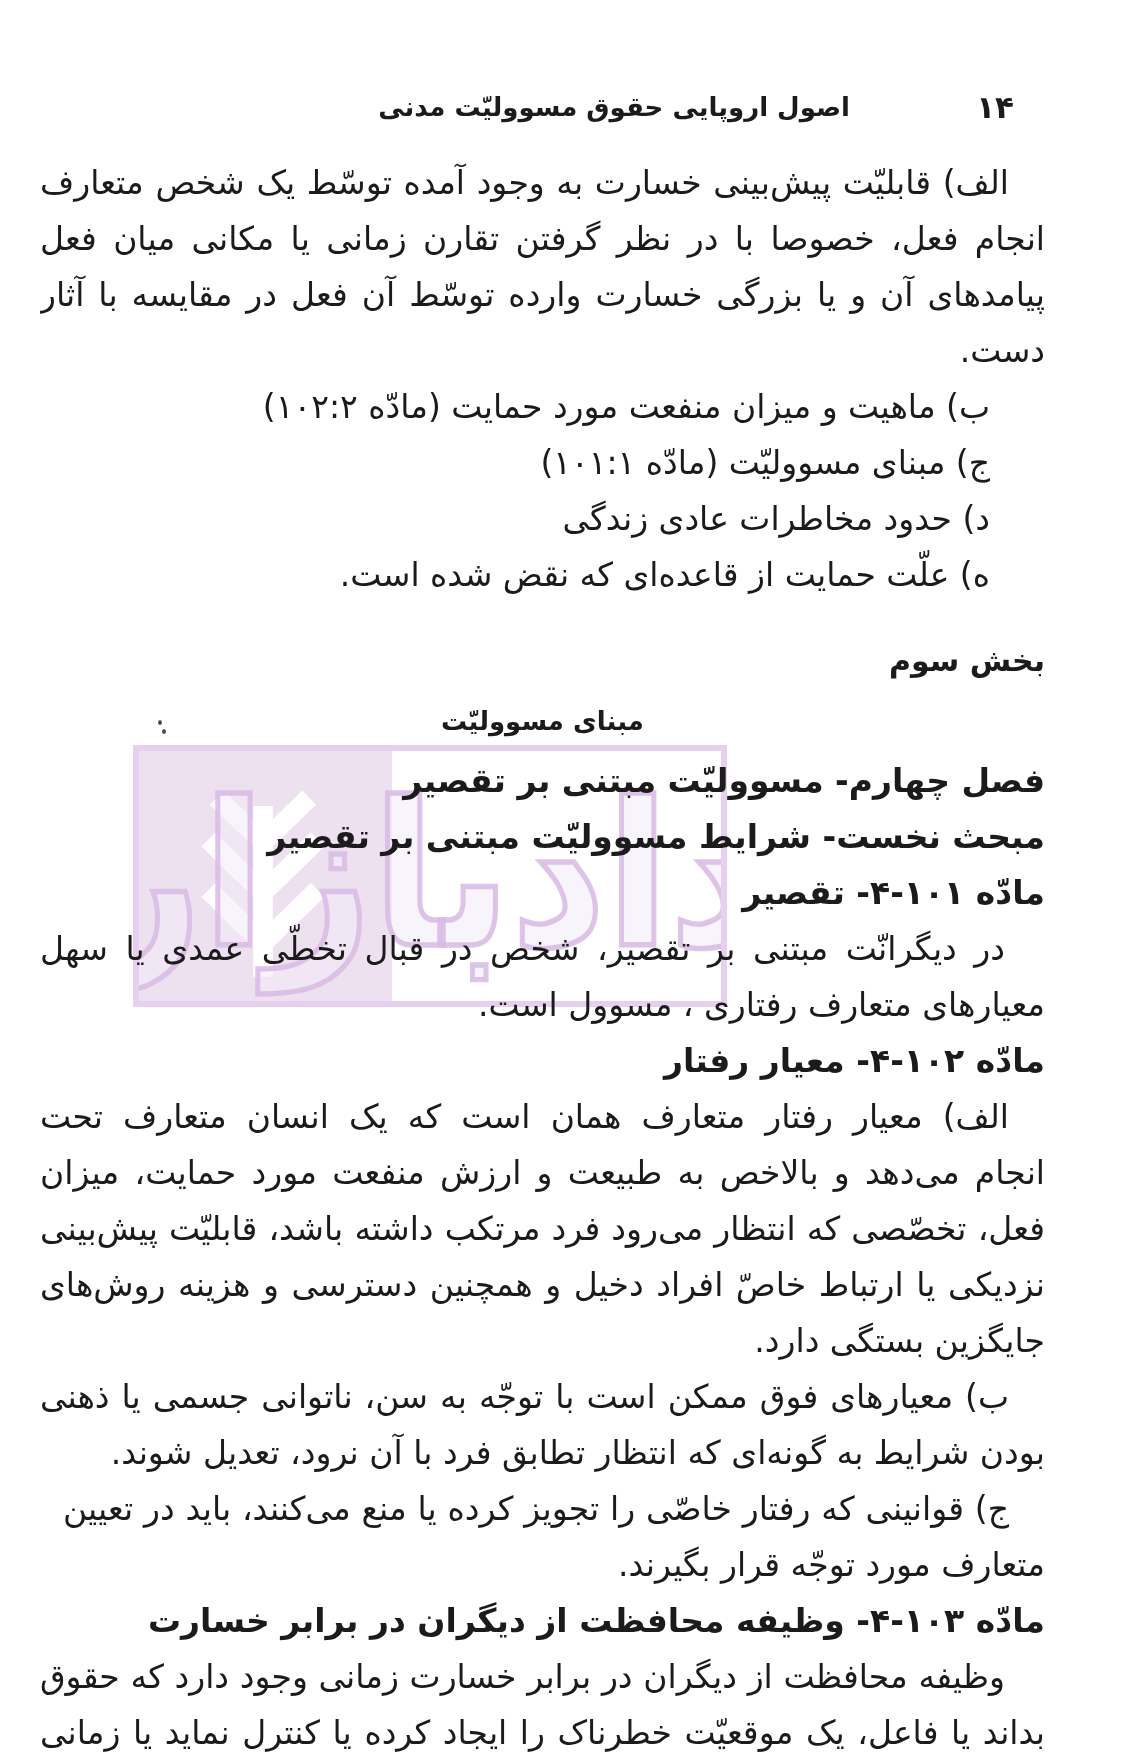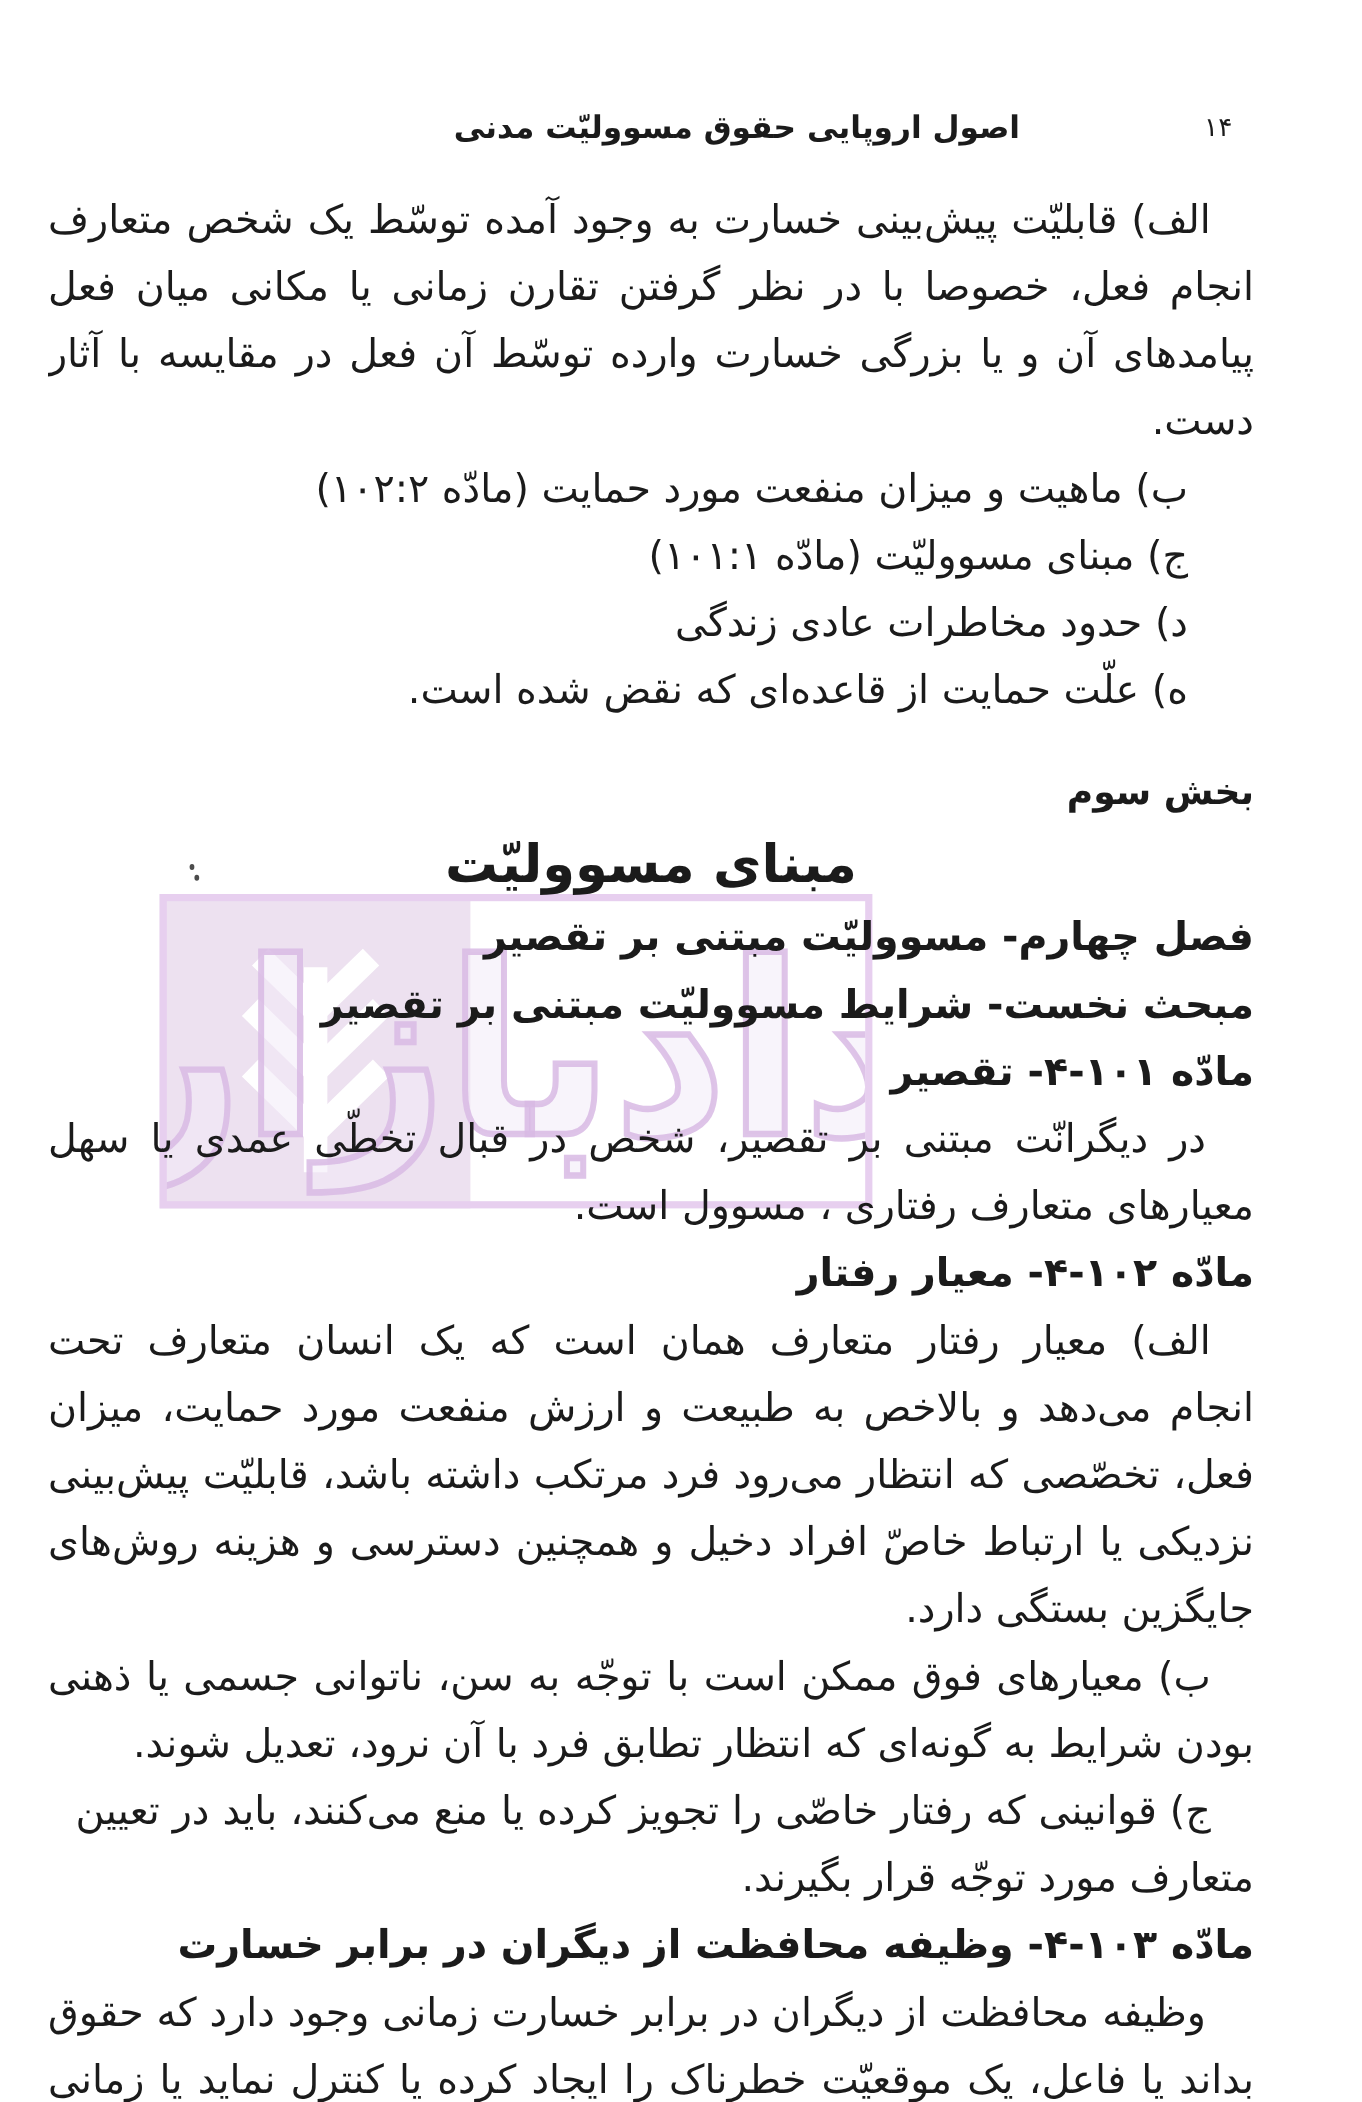--- a/index.html
+++ b/index.html
@@ -13,22 +13,22 @@
     font-family:"DejaVu Sans", sans-serif;
     color:#1b1b1b;
   }
   
   .header-title{
     position:absolute;top:86px;left:450px;width:400px;height:42px;
     line-height:42px;text-align:center;
     font-size:26px;font-weight:700;white-space:nowrap;
   }
   .page-number{
-    position:absolute;top:86px;right:108px;height:42px;line-height:42px;
-    font-size:22px;font-weight:400;
+    position:absolute;top:86px;right:121px;height:42px;line-height:42px;
+    font-size:31px;font-weight:700;
   }
   
   .watermark{position:absolute;top:745px;left:133px;width:865px;height:262px;z-index:0;}
   .wm-square{
     position:absolute;top:0;right:606px;width:259px;height:262px;
     background:var(--wm-fill,#EDE1F0);
     display:flex;align-items:center;justify-content:center;
   }
   .wm-textbox{
     position:absolute;top:0;left:0;width:594px;height:262px;
@@ -51,21 +51,21 @@
   }
   .line{
     margin:0;font-size:33px;line-height:56px;height:56px;
     text-align:right;white-space:nowrap;overflow:visible;
   }
   .line.justify{
     white-space:normal;text-align:justify;text-align-last:justify;overflow:hidden;
   }
   .line.bold{font-weight:700;}
   .line.center{font-weight:700;text-align:right;font-size:30px;white-space:nowrap;}
-  .line.center-lg{font-weight:700;text-align:center;font-size:44px;height:64px;line-height:64px;white-space:nowrap;}
+  .line.center-lg{font-weight:700;text-align:center;font-size:26px;height:64px;line-height:64px;white-space:nowrap;}
 </style>
 </head>
 <body>
 
 <div class="page">
 
   <div class="watermark">
     <div class="wm-square">
       <svg width="168" height="224" viewBox="0 0 120 160" aria-hidden="true">
         <g stroke="#ffffff" stroke-width="14" fill="none" stroke-linecap="butt">

